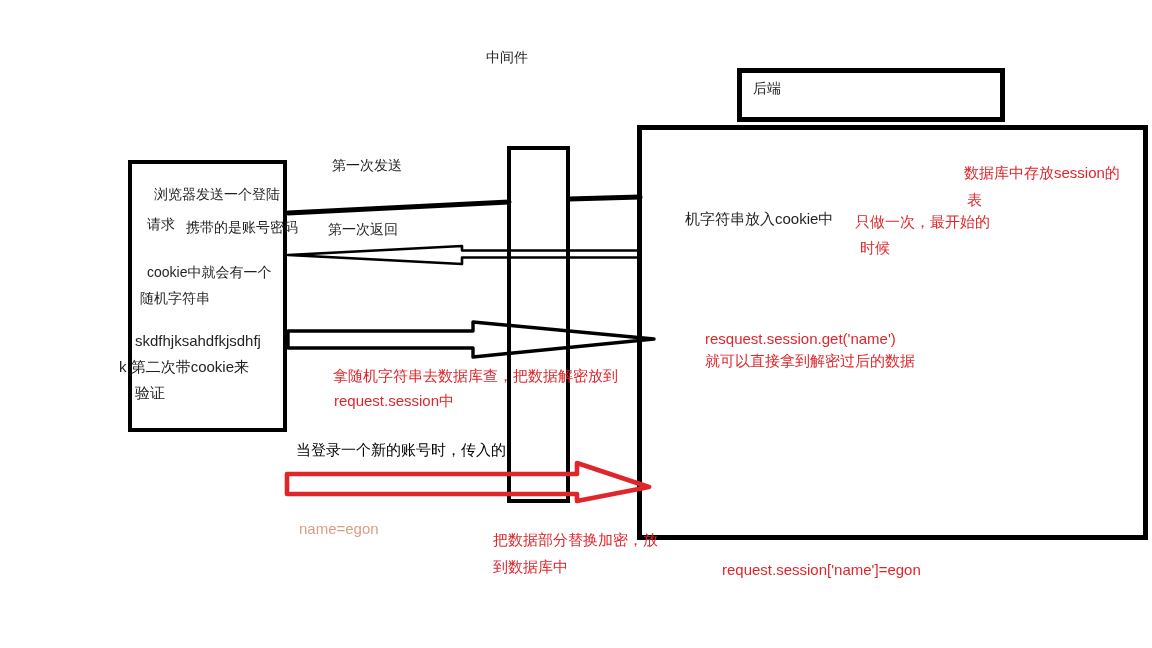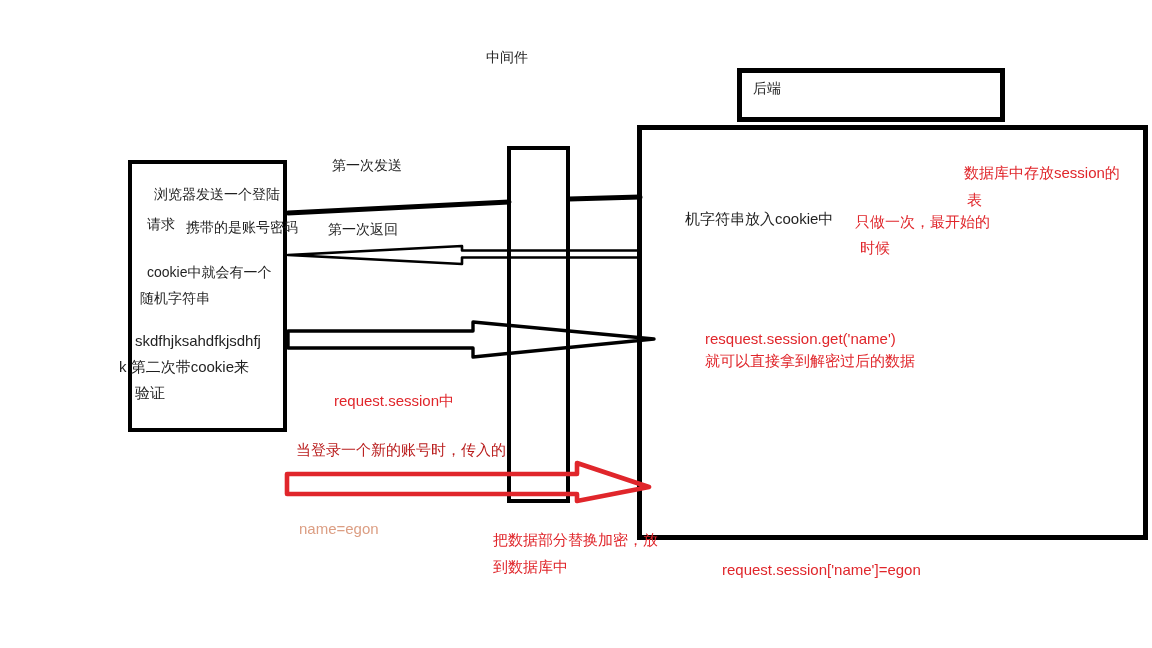--- a/index.html
+++ b/index.html
@@ -6,21 +6,21 @@
   .canvas{
     position:relative;width:1152px;height:636px;background:#ffffff;overflow:hidden;
     font-family:"Liberation Sans","DejaVu Sans",sans-serif;
   }
   .box{position:absolute;box-sizing:border-box;border:4px solid #000;background:transparent;z-index:1;}
   .box-thick{border-width:5px;}
   .arrow-layer{position:absolute;left:0;top:0;z-index:2;}
   .t{position:absolute;white-space:nowrap;font-size:15px;line-height:1.15;color:#1f1f1f;z-index:3;}
   .t14{font-size:14px;}
   .red{color:#e0262b;}
-  .salmon{color:#b91c1c;}
+  .salmon{color:#000000;}
   .lsalmon{color:#dc9e83;}
 </style>
 </head>
 <body>
 
 <div class="canvas">
 
   <div class="box" style="left:128px;top:160px;width:159px;height:272px;"></div>
   <div class="box" style="left:507px;top:146px;width:63px;height:357px;"></div>
   <div class="box box-thick" style="left:737px;top:68px;width:268px;height:54px;"></div>
@@ -51,20 +51,21 @@
 
   <div class="t" style="left:685px;top:210px;">机字符串放入cookie中</div>
 
   <div class="t red" style="left:855px;top:213px;">只做一次，最开始的</div>
   <div class="t red" style="left:860px;top:239px;">时候</div>
   <div class="t red" style="left:964px;top:164px;">数据库中存放session的</div>
   <div class="t red" style="left:967px;top:191px;">表</div>
   <div class="t red" style="left:705px;top:330px;">resquest.session.get('name')</div>
   <div class="t red" style="left:705px;top:352px;">就可以直接拿到解密过后的数据</div>
 
+  <div class="t red" style="left:333px;top:367px;">拿随机字符串去数据库查，把数据解密放到</div>
   <div class="t red" style="left:334px;top:392px;">request.session中</div>
   <div class="t salmon" style="left:296px;top:441px;">当登录一个新的账号时，传入的</div>
   <div class="t lsalmon" style="left:299px;top:520px;">name=egon</div>
   <div class="t red" style="left:493px;top:531px;">把数据部分替换加密，放</div>
   <div class="t red" style="left:493px;top:558px;">到数据库中</div>
   <div class="t red" style="left:722px;top:561px;">request.session['name']=egon</div>
 
 </div>
 
 </body></html>

